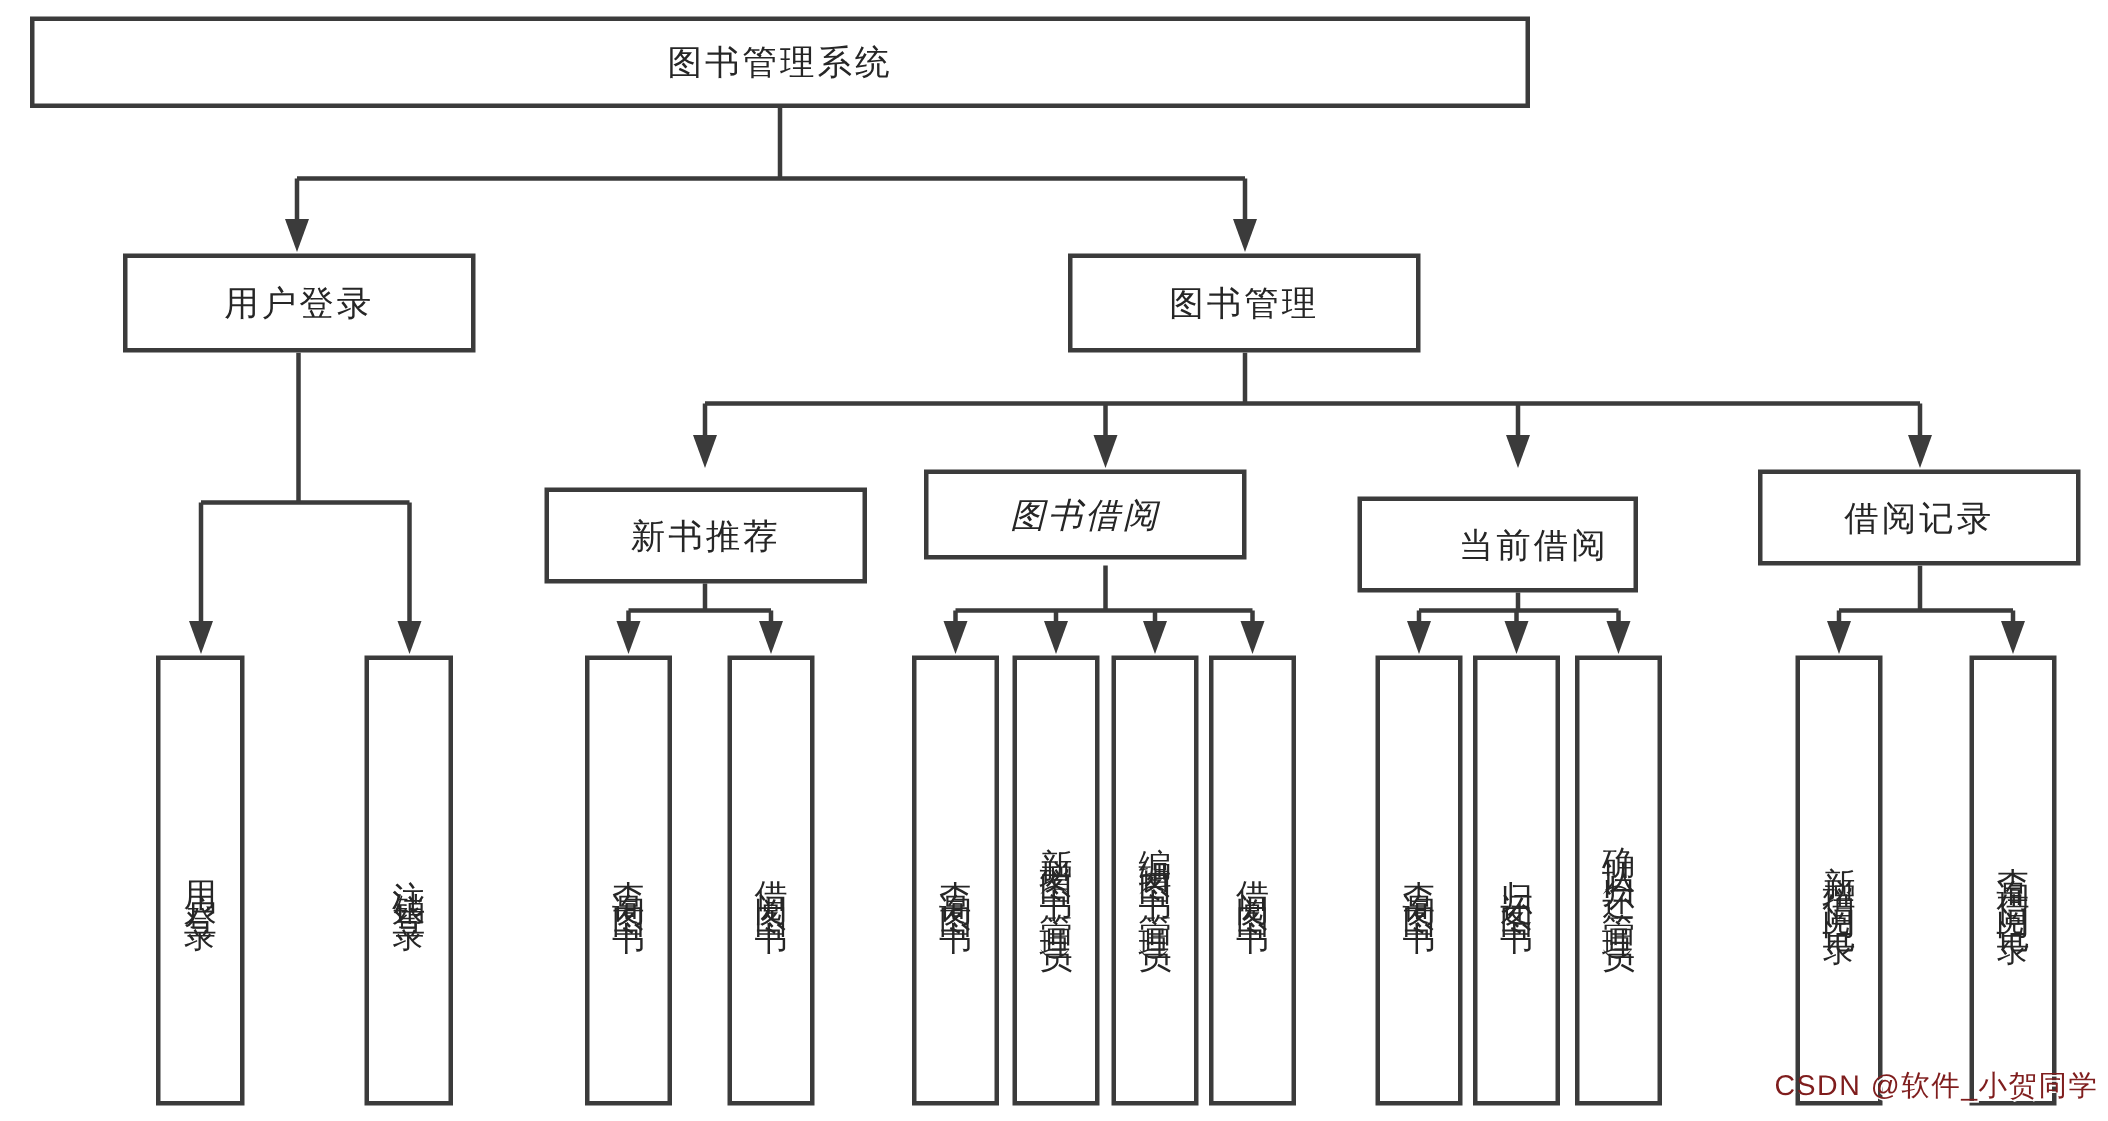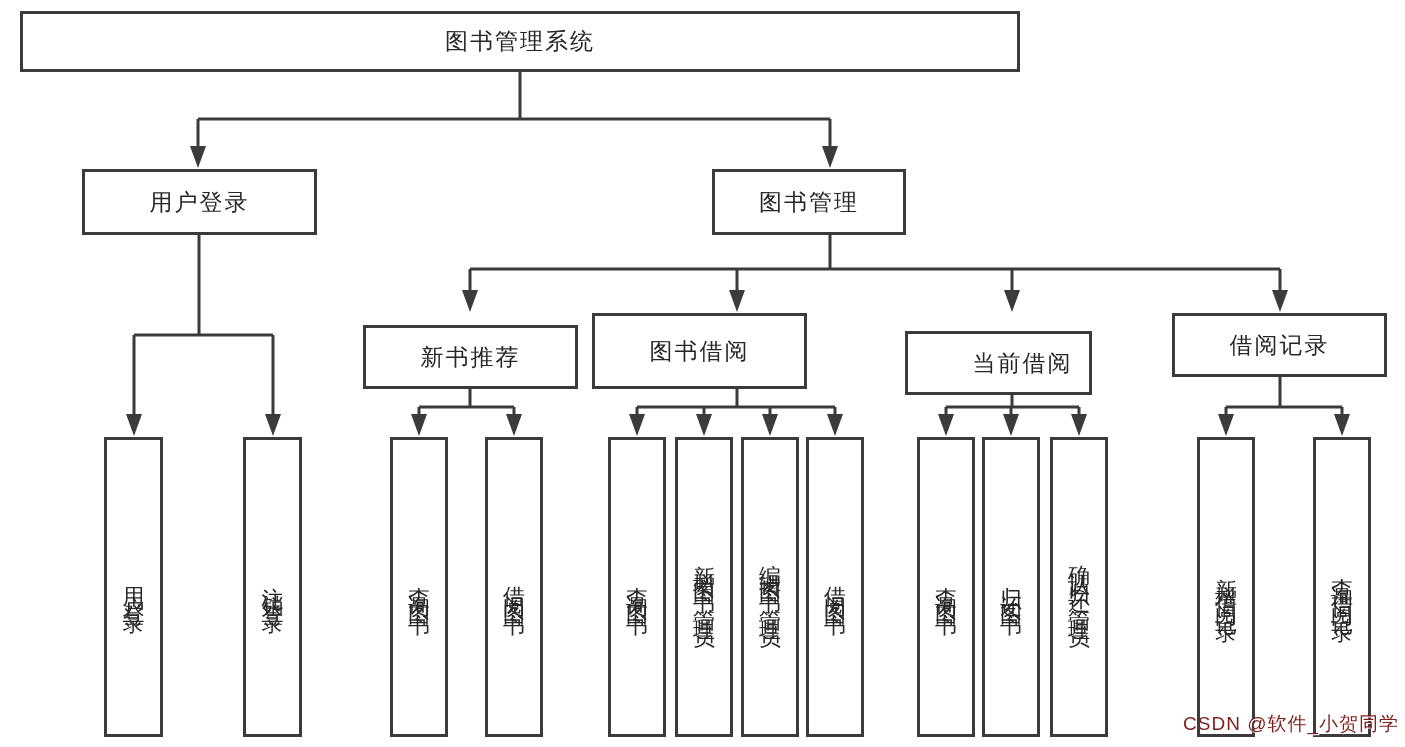--- a/index.html
+++ b/index.html
@@ -95,24 +95,24 @@
       <polygon points="1011,436 1003,414 1019,414"></polygon>
       <polygon points="1079,436 1071,414 1087,414"></polygon>
       <polygon points="1226,436 1218,414 1234,414"></polygon>
       <polygon points="1342,436 1334,414 1350,414"></polygon>
     </g>
   </svg>
 
   <div class="node" style="left:20px; top:11px; width:1000px; height:61px;">图书管理系统</div>
 
   <div class="node" style="left:82px; top:169px; width:235px; height:66px;">用户登录</div>
-  <div class="node" style="left:712px; top:169px; width:194px; height:66px;">图书管理</div>
+  <div class="node" style="left:712px; top:169px; width:235px; height:66px;">图书管理</div>
 
   <div class="node" style="left:363px; top:313px; width:215px; height:64px;margin-top:12px;">新书推荐</div>
-  <div class="node" style="left:592px; top:313px; width:215px; height:76px;">图书借阅</div>
+  <div class="node" style="left:616px; top:313px; width:215px; height:60px;font-style:italic;">图书借阅</div>
   <div class="node" style="left:905px; top:331px; width:187px; height:64px;padding-left:48px;">当前借阅</div>
   <div class="node" style="left:1172px; top:313px; width:215px; height:64px;">借阅记录</div>
 
   <div class="node leaf" style="left:104px; top:437px; width:59px; height:300px;">用户登录</div>
   <div class="node leaf" style="left:243px; top:437px; width:59px; height:300px;">注销登录</div>
 
   <div class="node leaf" style="left:390px; top:437px; width:58px; height:300px;">查询图书</div>
   <div class="node leaf" style="left:485px; top:437px; width:58px; height:300px;">借阅图书</div>
 
   <div class="node leaf" style="left:608px; top:437px; width:58px; height:300px;">查询图书</div>

